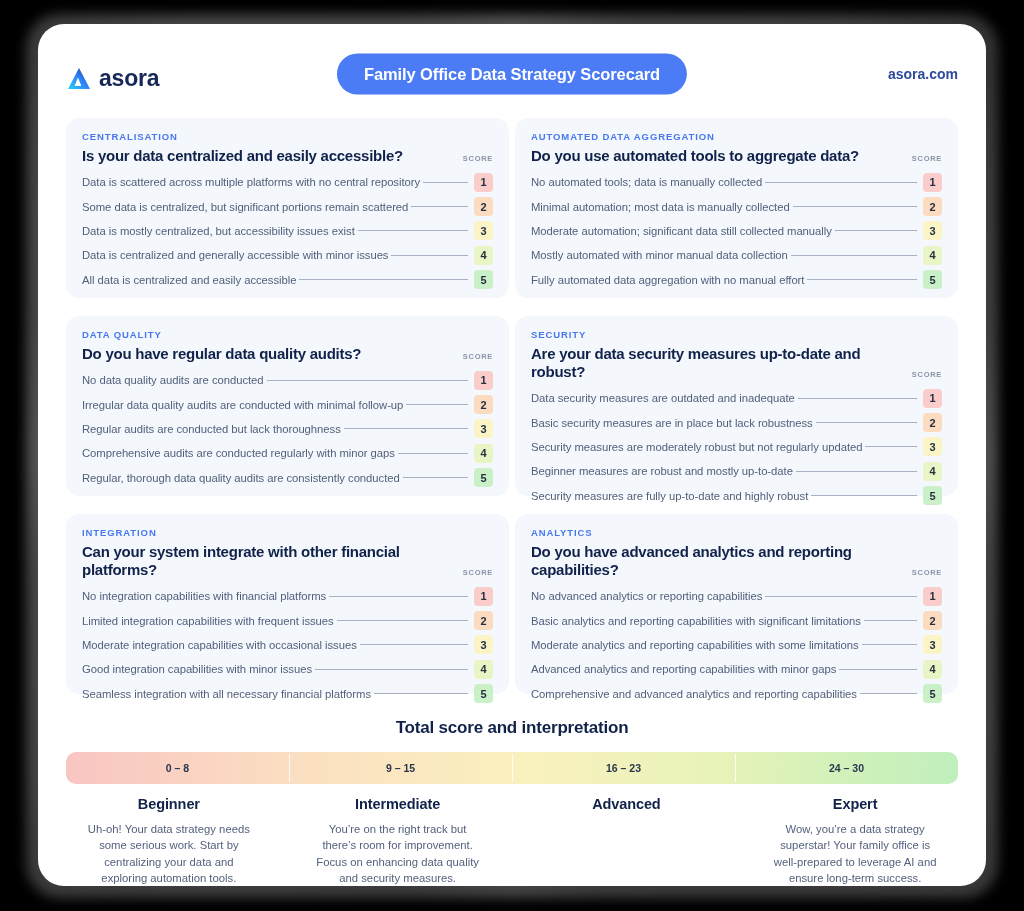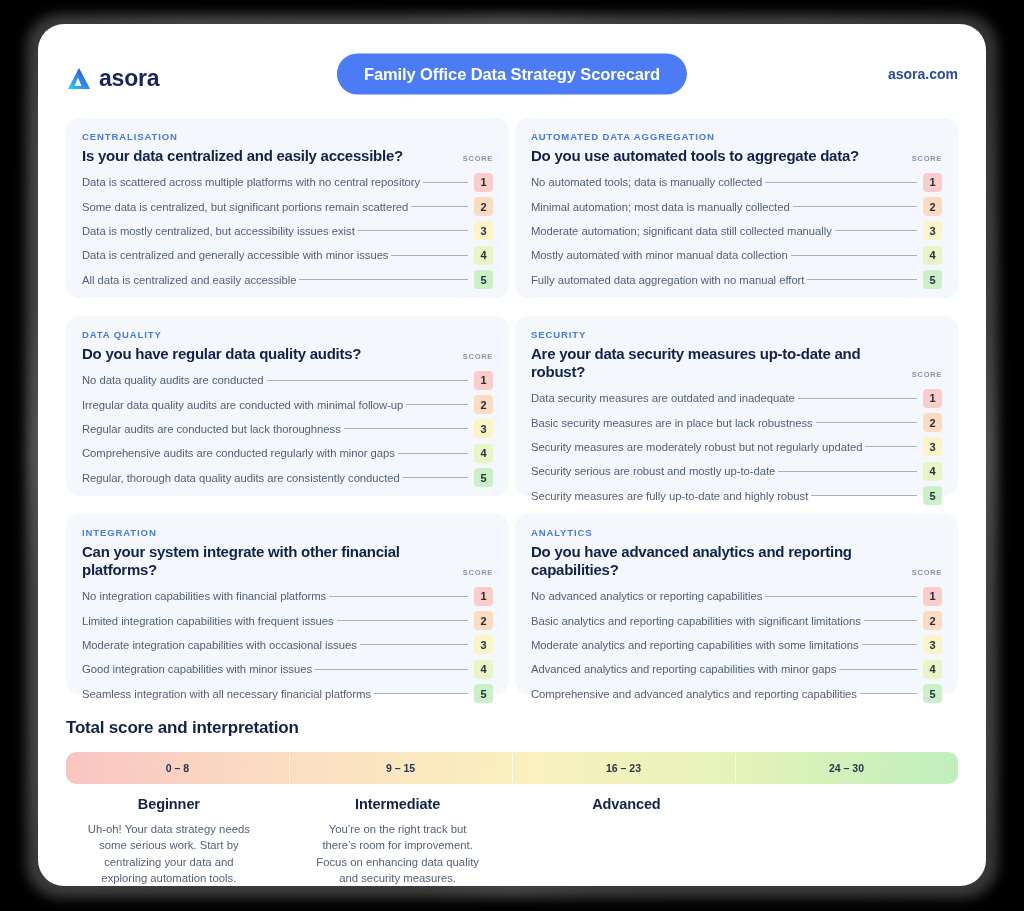--- a/index.html
+++ b/index.html
@@ -118,21 +118,21 @@
   .badge {
     width: 19px; height: 19px; flex: 0 0 19px;
     border-radius: 4px;
     display: flex; align-items: center; justify-content: center;
     font-size: 11px; font-weight: 700; color: #27303F;
   }
 
   
   .totals { margin-top: 24px; }
   .totals-title {
-    text-align: left;
+    text-align: center;
     font-size: 17px; font-weight: 700; color: #11224A;
     letter-spacing: -0.2px;
     margin-bottom: 14px;
   }
   .band {
     height: 32px;
     border-radius: 10px;
     background: linear-gradient(90deg,
       #F9C5C2 0%, #FBDFC2 26%, #FAF1BE 52%, #E6F3B8 74%, #BFEFBD 100%);
     display: flex;
@@ -306,21 +306,21 @@
             <span class="opt-text">Basic security measures are in place but lack robustness</span>
             <span class="opt-line"></span>
             <span class="badge" style="background: rgb(251, 220, 193);">2</span>
           </div>
           <div class="opt">
             <span class="opt-text">Security measures are moderately robust but not regularly updated</span>
             <span class="opt-line"></span>
             <span class="badge" style="background: rgb(250, 244, 198);">3</span>
           </div>
           <div class="opt">
-            <span class="opt-text">Security serious are robust and mostly up-to-date</span>
+            <span class="opt-text">Beginner measures are robust and mostly up-to-date</span>
             <span class="opt-line"></span>
             <span class="badge" style="background: rgb(233, 245, 196);">4</span>
           </div>
           <div class="opt">
             <span class="opt-text">Security measures are fully up-to-date and highly robust</span>
             <span class="opt-line"></span>
             <span class="badge" style="background: rgb(202, 240, 199);">5</span>
           </div>
         </div>
         <div class="qcard">
@@ -402,17 +402,21 @@
             <div class="tier-name">Beginner</div>
             <div class="tier-desc">Uh-oh! Your data strategy needs some serious work. Start by centralizing your data and exploring automation tools.</div>
           </div>
           <div class="tier">
             <div class="tier-name">Intermediate</div>
             <div class="tier-desc">You’re on the right track but there’s room for improvement. Focus on enhancing data quality and security measures.</div>
           </div>
           <div class="tier">
             <div class="tier-name">Advanced</div>
           </div>
+          <div class="tier">
+            <div class="tier-name">Expert</div>
+            <div class="tier-desc">Wow, you’re a data strategy superstar! Your family office is well-prepared to leverage AI and ensure long-term success.</div>
+          </div>
         </div>
     </div>
 
   </div>
 </div>
 
 </body></html>

